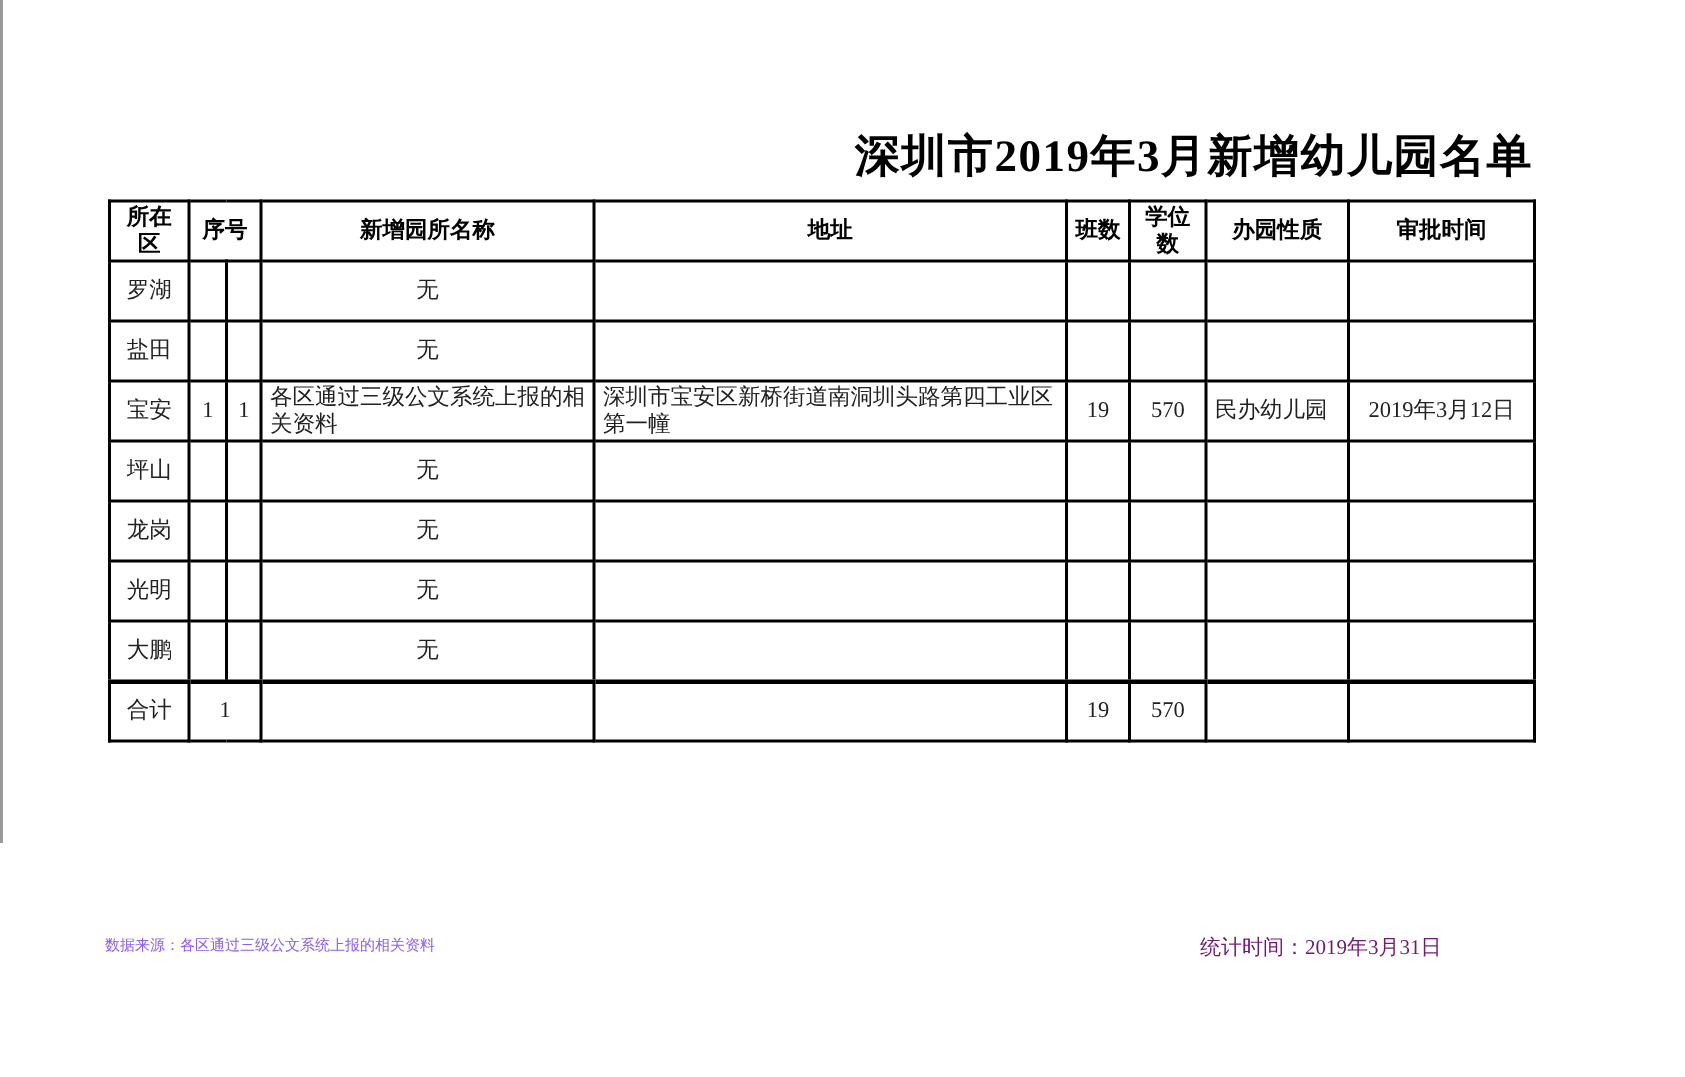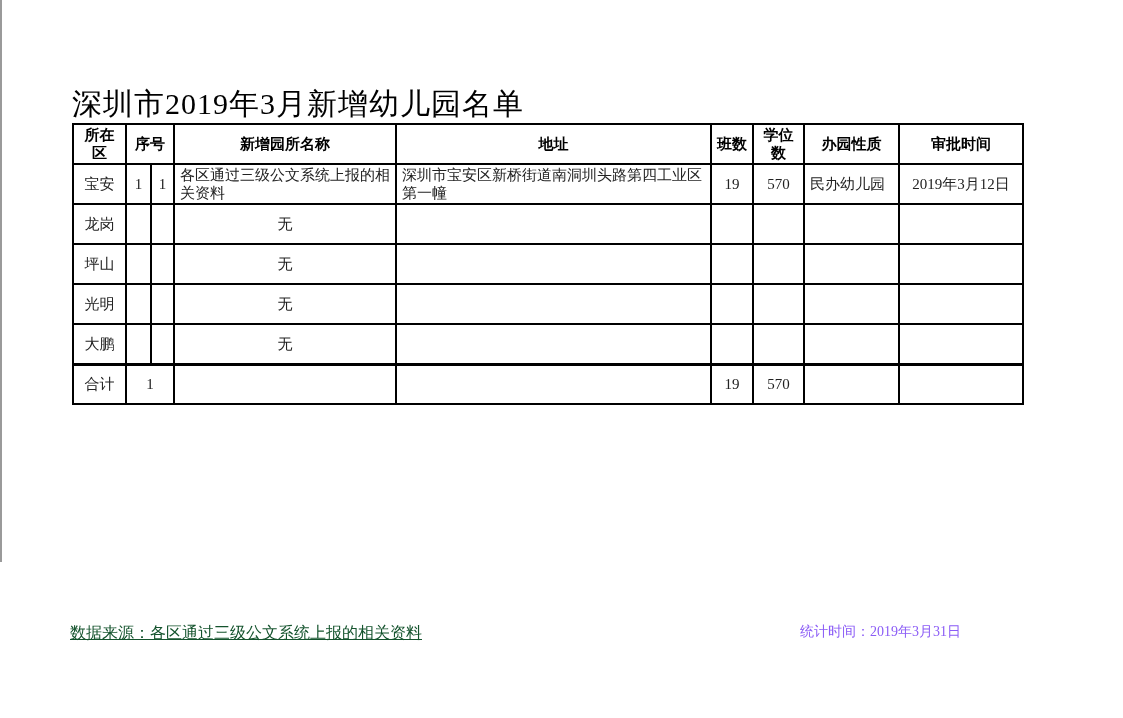--- a/index.html
+++ b/index.html
@@ -14,28 +14,28 @@
   .page { position: absolute; inset: 0; background: #fff; }
 
   .edge-line {
     position: absolute; left: 0; top: 0;
     width: 2px; height: 562px;
     background: #9a9a9a;
   }
 
   .title {
     position: absolute; left: 72px; top: 84px; width: 950px;
-    text-align: left;
-    font-size: 30px; font-weight: normal; color: #000;
+    text-align: right;
+    font-size: 30px; font-weight: bold; color: #000;
     letter-spacing: 1px;
     white-space: nowrap;
   }
 
   table.kg {
-    position: absolute; left: 72px; top: 123px;
+    position: absolute; left: 72px; top: 133px;
     width: 950px;
     border-collapse: collapse; table-layout: fixed;
     background: #fff;
   }
   table.kg th, table.kg td {
     border: 2px solid #000;
     font-size: 15px; line-height: 18px;
     padding: 1px 5px;
     overflow: hidden;
     vertical-align: middle;
@@ -45,25 +45,25 @@
     font-weight: bold; color: #000;
     height: 39px; text-align: center;
   }
   table.kg tr.dr td { height: 40px; }
   table.kg tr.total td { height: 40px; border-top: 3px solid #000; }
   .c { text-align: center; }
   .l { text-align: left; }
 
   .footer-source {
     position: absolute; left: 70px; top: 623px;
-    font-size: 16px; color: #14532d; white-space: nowrap; text-decoration: underline;
+    font-size: 10px; color: #8b5cf6; white-space: nowrap;
   }
   .footer-stat {
     position: absolute; left: 800px; top: 623px;
-    font-size: 14px; color: #8b5cf6; white-space: nowrap;
+    font-size: 14px; color: #701a75; white-space: nowrap;
   }
 </style>
 </head>
 <body>
 
 <div class="page">
 
   <div class="edge-line"></div>
 
   <div class="title">深圳市2019年3月新增幼儿园名单</div>
@@ -86,49 +86,71 @@
         <th colspan="2">序号</th>
         <th>新增园所名称</th>
         <th>地址</th>
         <th>班数</th>
         <th>学位数</th>
         <th>办园性质</th>
         <th>审批时间</th>
       </tr>
 
 
-
-
+      <tr class="dr">
+        <td class="c">罗湖</td>
+        <td class="c"></td>
+        <td class="c"></td>
+        <td class="c">无</td>
+        <td class="c"></td>
+        <td class="c"></td>
+        <td class="c"></td>
+        <td class="c"></td>
+        <td class="c"></td>
+      </tr>
+
+
+      <tr class="dr">
+        <td class="c">盐田</td>
+        <td class="c"></td>
+        <td class="c"></td>
+        <td class="c">无</td>
+        <td class="c"></td>
+        <td class="c"></td>
+        <td class="c"></td>
+        <td class="c"></td>
+        <td class="c"></td>
+      </tr>
 
       <tr class="dr">
         <td class="c">宝安</td>
         <td class="c">1</td>
         <td class="c">1</td>
         <td class="l">各区通过三级公文系统上报的相关资料</td>
         <td class="l">深圳市宝安区新桥街道南洞圳头路第四工业区第一幢</td>
         <td class="c">19</td>
         <td class="c">570</td>
         <td class="l">民办幼儿园</td>
         <td class="c">2019年3月12日</td>
       </tr>
 
       <tr class="dr">
+        <td class="c">坪山</td>
+        <td class="c"></td>
+        <td class="c"></td>
+        <td class="c">无</td>
+        <td class="c"></td>
+        <td class="c"></td>
+        <td class="c"></td>
+        <td class="c"></td>
+        <td class="c"></td>
+      </tr>
+
+      <tr class="dr">
         <td class="c">龙岗</td>
-        <td class="c"></td>
-        <td class="c"></td>
-        <td class="c">无</td>
-        <td class="c"></td>
-        <td class="c"></td>
-        <td class="c"></td>
-        <td class="c"></td>
-        <td class="c"></td>
-      </tr>
-
-      <tr class="dr">
-        <td class="c">坪山</td>
         <td class="c"></td>
         <td class="c"></td>
         <td class="c">无</td>
         <td class="c"></td>
         <td class="c"></td>
         <td class="c"></td>
         <td class="c"></td>
         <td class="c"></td>
       </tr>
 

